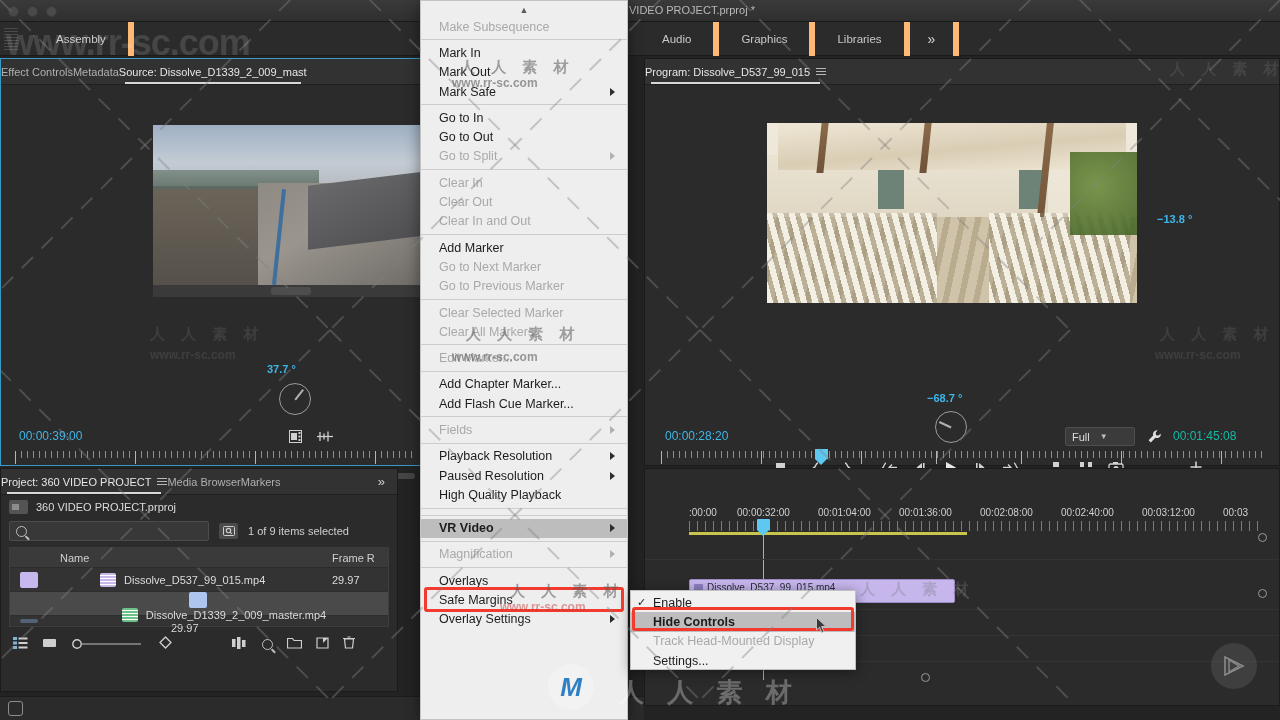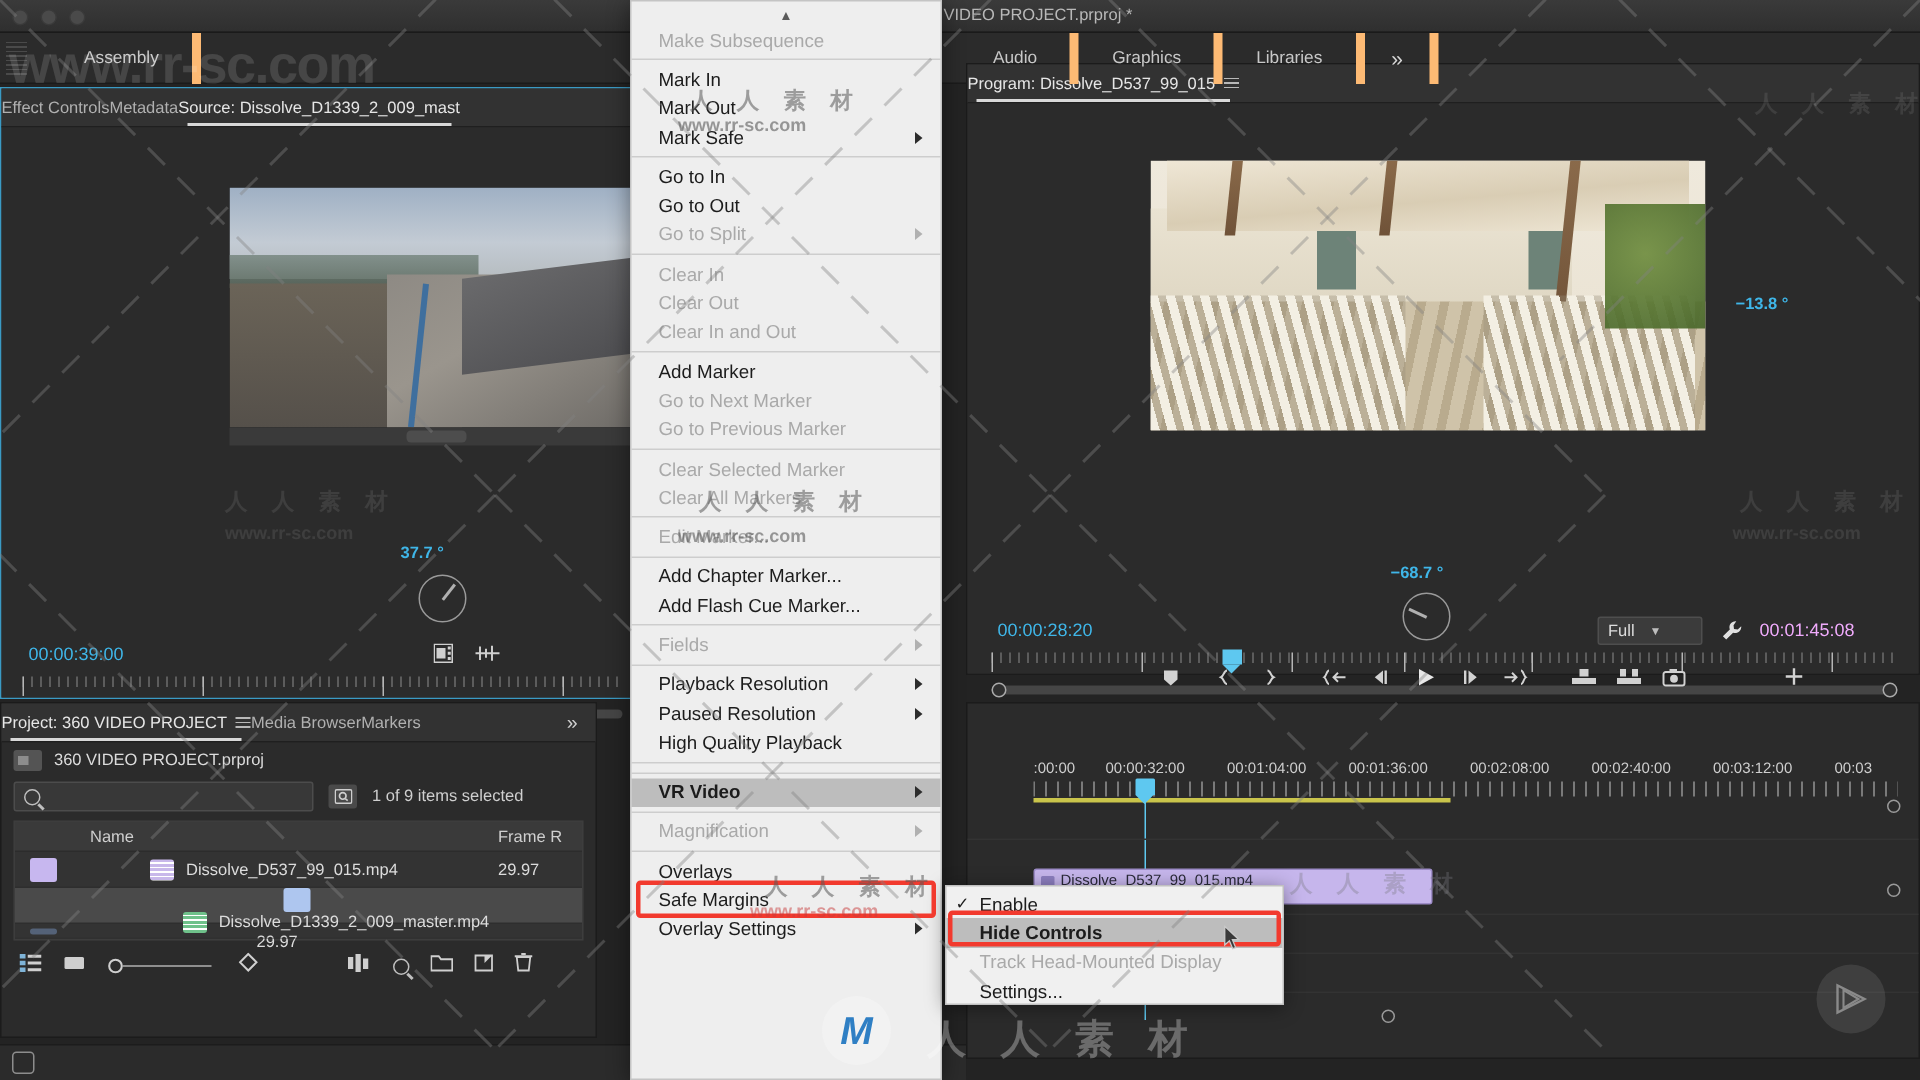--- a/index.html
+++ b/index.html
@@ -88,21 +88,21 @@
     width: 40px; height: 8px; margin-left: -20px; background: #4d4d4d; border-radius: 3px; }
 
   .vr-angle { position: absolute; font-size: 11px; font-weight: bold; color: #3fb6e8; }
   .dial { position: absolute; width: 32px; height: 32px; border: 1.5px solid #9a9a9a;
     border-radius: 50%; }
   .dial .hand { position: absolute; left: 50%; top: 50%; width: 13px; height: 1.5px;
     background: #b0b0b0; transform-origin: 0 50%; }
 
   .tc { position: absolute; font-size: 12px; font-weight: normal; color: #3fb6e8;
     font-family: "Liberation Sans", sans-serif; }
-  .tc.white { color: #f0abfc; }
+  .tc.white { color: #14b8a6; }
 
   .ruler { position: absolute; height: 14px;
     background: repeating-linear-gradient(to right, #8d8d8d 0 1px, transparent 1px 6px);
     background-size: 6px 7px; background-repeat: repeat-x; background-position: 0 0; }
   .ruler .big { position: absolute; top: 0; width: 1px; height: 13px; background: #b5b5b5; }
   .scrub-track { position: absolute; height: 6px; background: #454545; border-radius: 3px; }
   .scrub-knob { position: absolute; width: 10px; height: 10px; border-radius: 50%;
     border: 1.5px solid #aaa; background: #2f2f2f; }
   .ph { position: absolute; width: 13px; height: 10px; background: #5ec8f0; }
   .ph::after { content: ""; position: absolute; left: 0; top: 10px;
@@ -110,21 +110,21 @@
     border-top: 6px solid #5ec8f0; }
 
   .transport { position: absolute; display: flex; align-items: center; }
   .tbtn { width: 30px; height: 24px; display: flex; align-items: center;
     justify-content: center; color: #d2d2d2; }
   .tbtn svg { display: block; }
   .tbtn.on { background: #3e4348; border: 1px solid #555; border-radius: 3px;
     width: 28px; height: 22px; }
 
   
-  #program-panel { left: 644px; top: 42px; width: 636px; height: 408px; }
+  #program-panel { left: 644px; top: 58px; width: 636px; height: 408px; }
   #prg-video { left: 122px; top: 38px; width: 370px; height: 180px; }
   .deck-sky { position: absolute; inset: 0; background: linear-gradient(#efe9dc, #e8e0cf); }
   .pergola { position: absolute; left: 3%; top: 0; width: 94%; height: 26%;
     background: linear-gradient(175deg, #efe7d6 0%, #d9cdb4 55%, #efe7d6 100%); }
   .beam { position: absolute; top: 0; height: 28%; width: 7px;
     background: linear-gradient(#8a6a4a, #6f5238); transform: skewX(-6deg); }
   .wall { position: absolute; left: 0; top: 18%; width: 76%; height: 40%;
     background: linear-gradient(#eae3d2, #ded6c2); }
   .door { position: absolute; top: 24%; width: 7%; height: 24%;
     background: #6d8378; }

